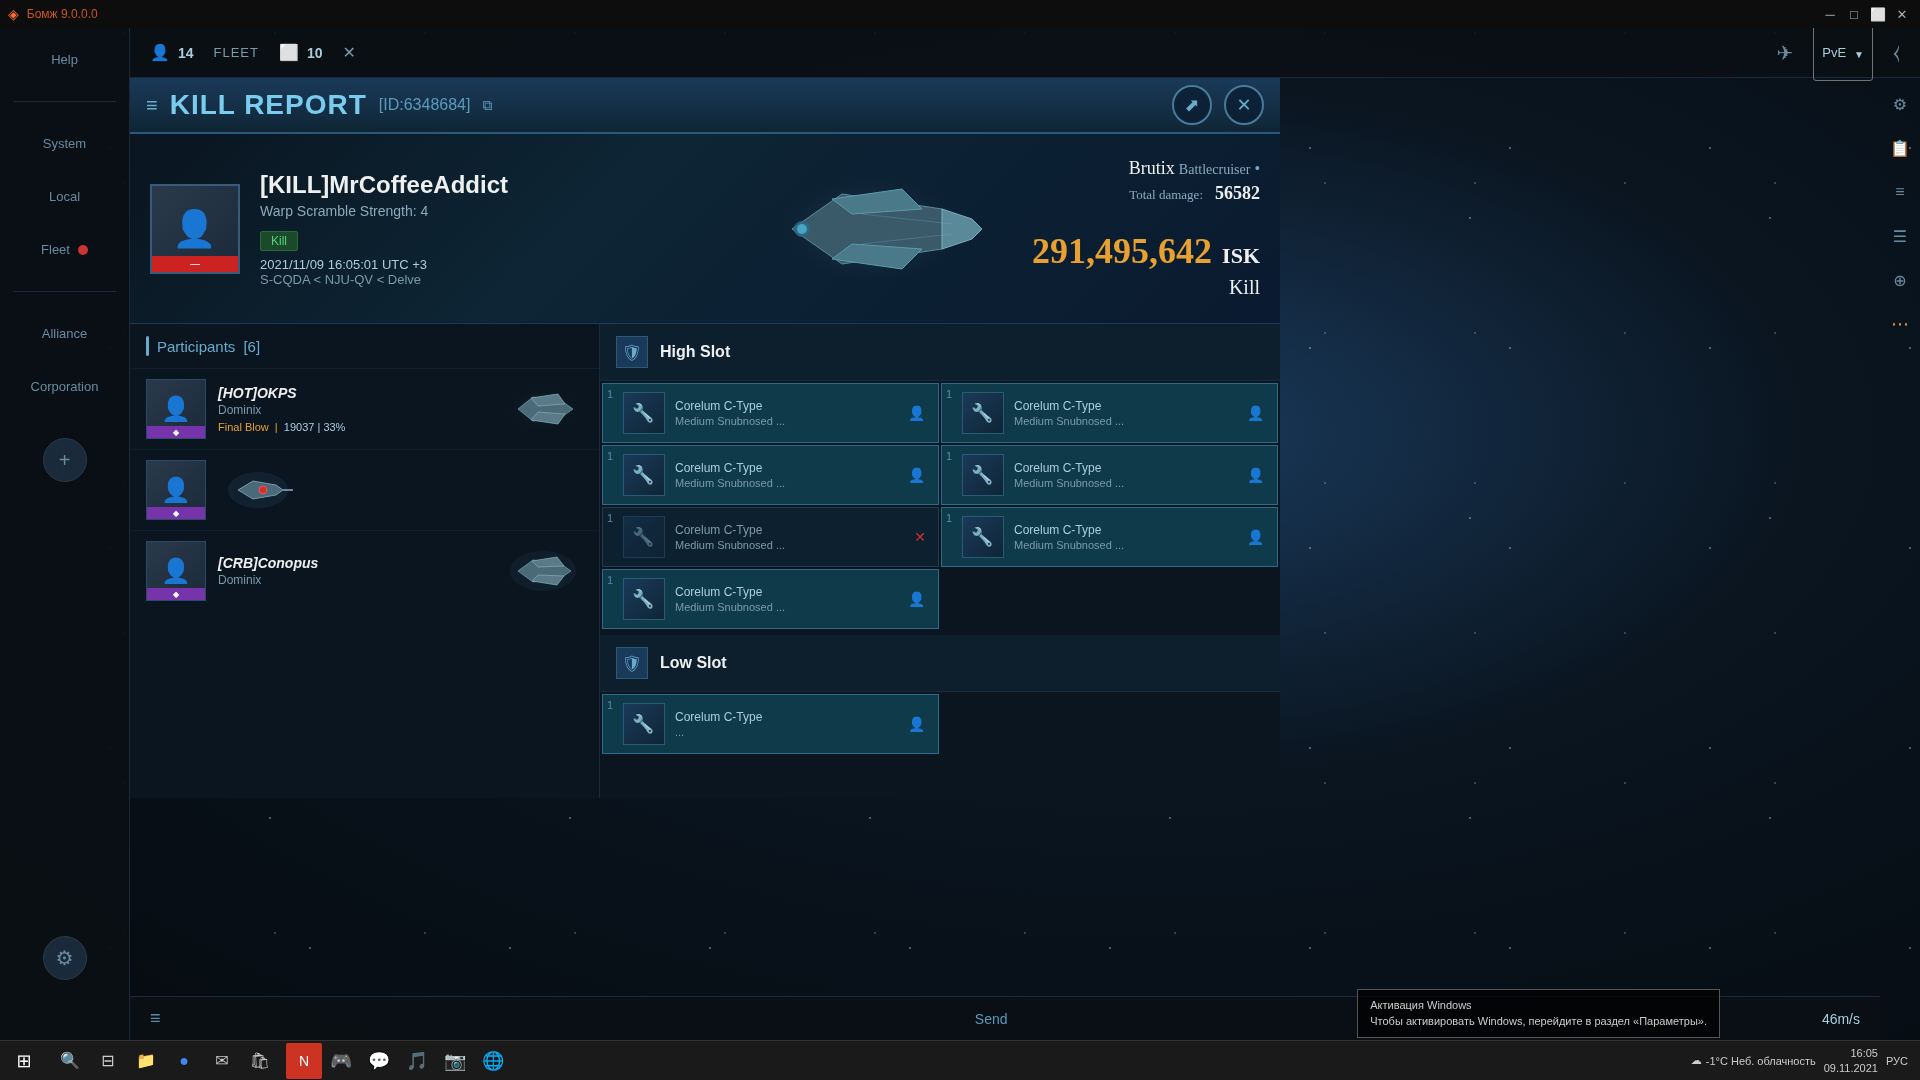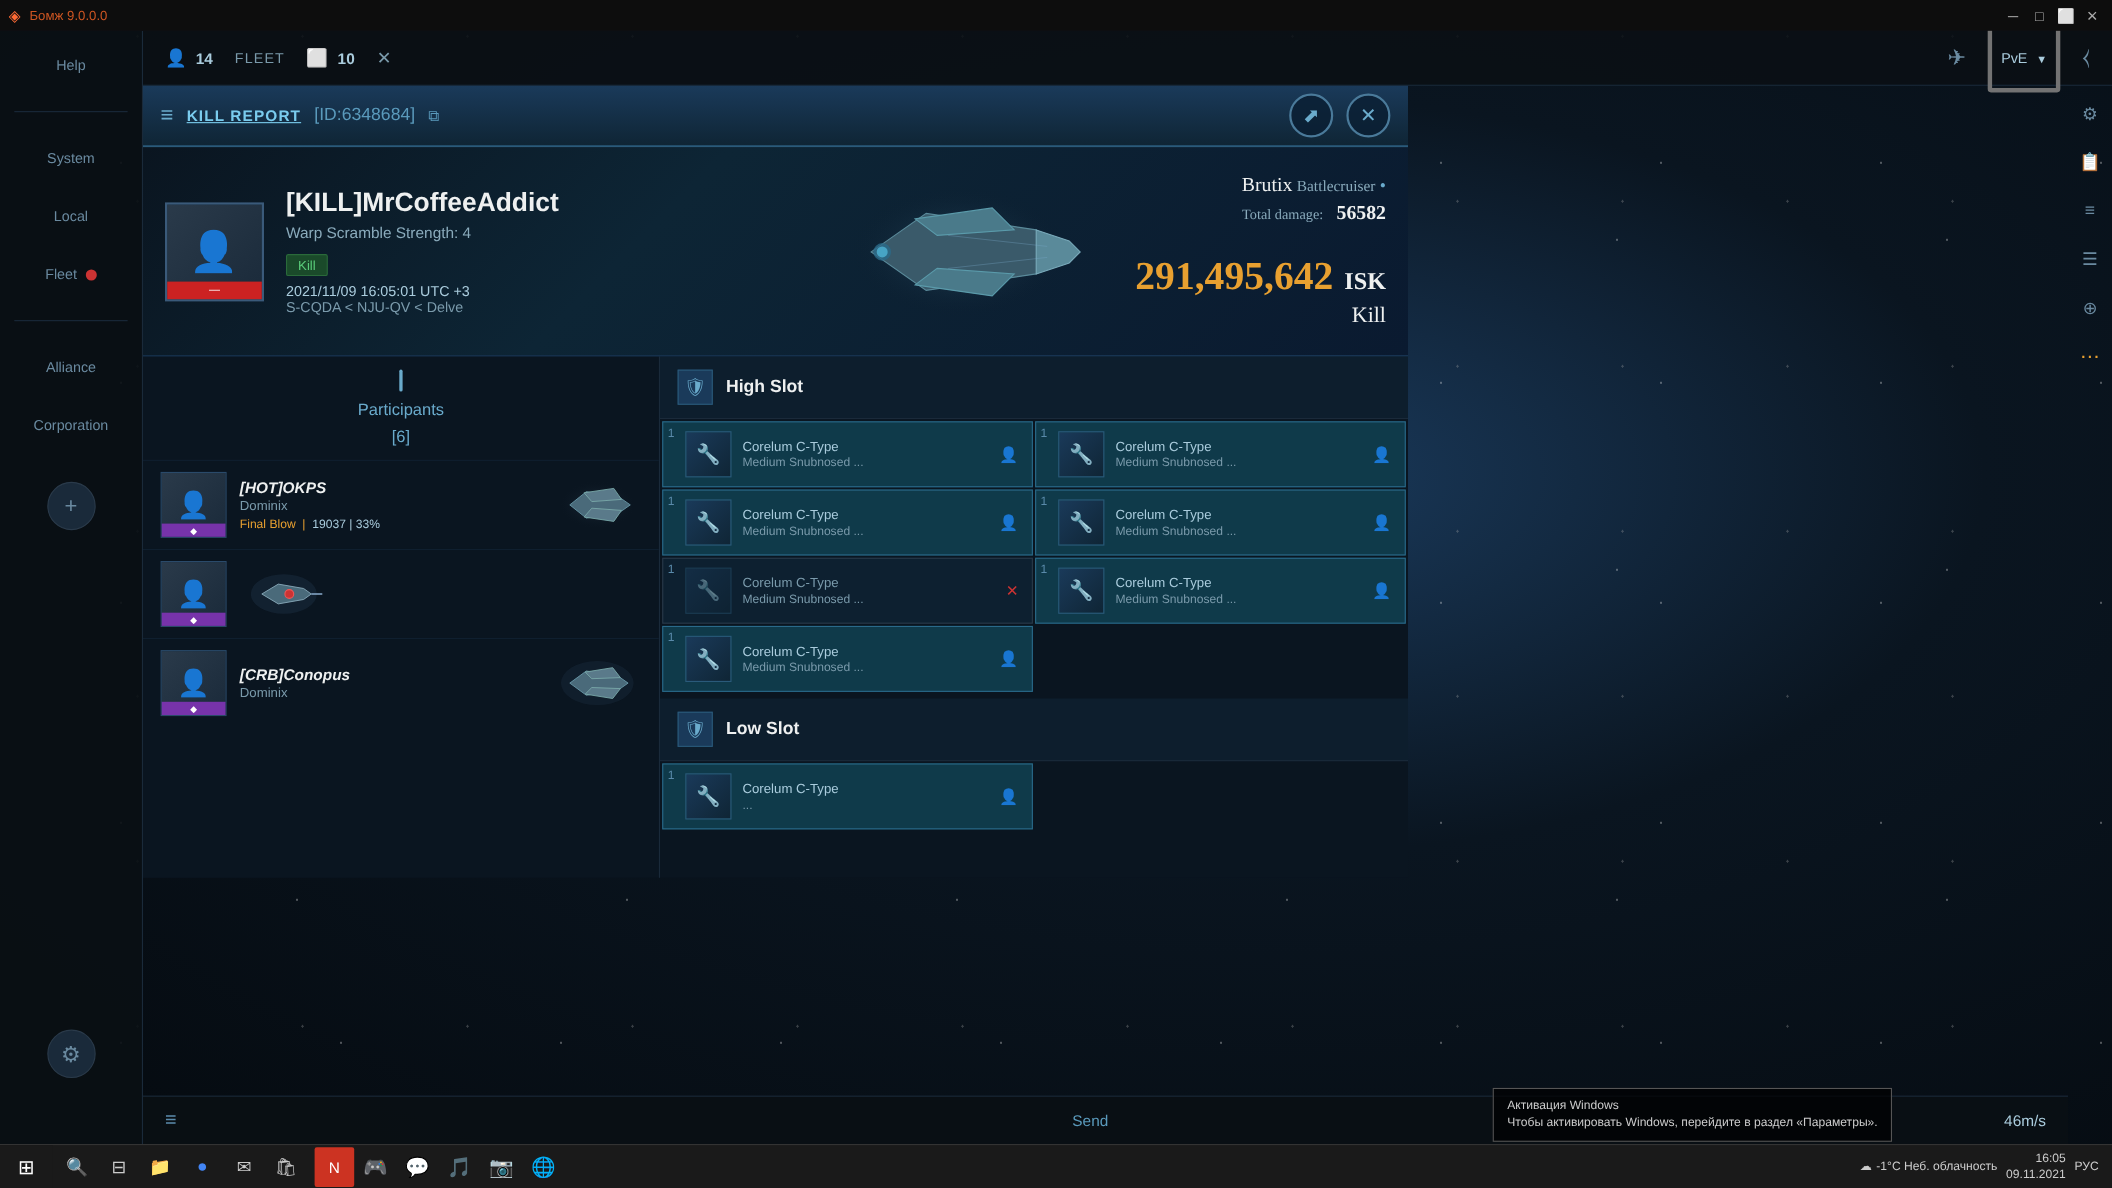--- a/index.html
+++ b/index.html
@@ -255,21 +255,21 @@
     }
     .nav-spacer { flex: 1; }
     .pve-selector {
       display: flex;
       align-items: flex-end;
       gap: 8px;
       color: #aaccdd;
       font-size: 13px;
       cursor: pointer;
       padding: 20px 8px;
-      border: 4px solid #737373;
+      border: 1px solid #737373;
       border-radius: 3px;
     }
 
     
     .right-sidebar {
       position: absolute;
       top: 78px;
       right: 0;
       width: 40px;
       z-index: 200;
@@ -310,24 +310,23 @@
       padding: 0 16px;
       gap: 12px;
     }
     .modal-menu-icon {
       color: #6aabcc;
       font-size: 20px;
       cursor: pointer;
     }
     .modal-title {
       color: #7accee;
-      font-size: 14px;
+      font-size: 28px;
       font-weight: bold;
       letter-spacing: 1px;
-      text-decoration: underline;
     }
     .modal-id {
       color: #5a9abc;
       font-size: 16px;
     }
     .modal-copy-icon {
       color: #5a9abc;
       font-size: 14px;
       cursor: pointer;
     }
@@ -485,21 +484,20 @@
     }
     .participants-panel::-webkit-scrollbar { width: 4px; }
     .participants-panel::-webkit-scrollbar-track { background: #0a1520; }
     .participants-panel::-webkit-scrollbar-thumb { background: #2a3a4a; }
 
     .section-header {
       padding: 12px 16px;
       display: flex;
       align-items: center;
       gap: 8px;
-      flex-direction: column;
     }
     .section-indicator {
       width: 3px;
       height: 20px;
       background: #6aabcc;
       border-radius: 2px;
     }
     .section-title {
       color: #6aabcc;
       font-size: 15px;

